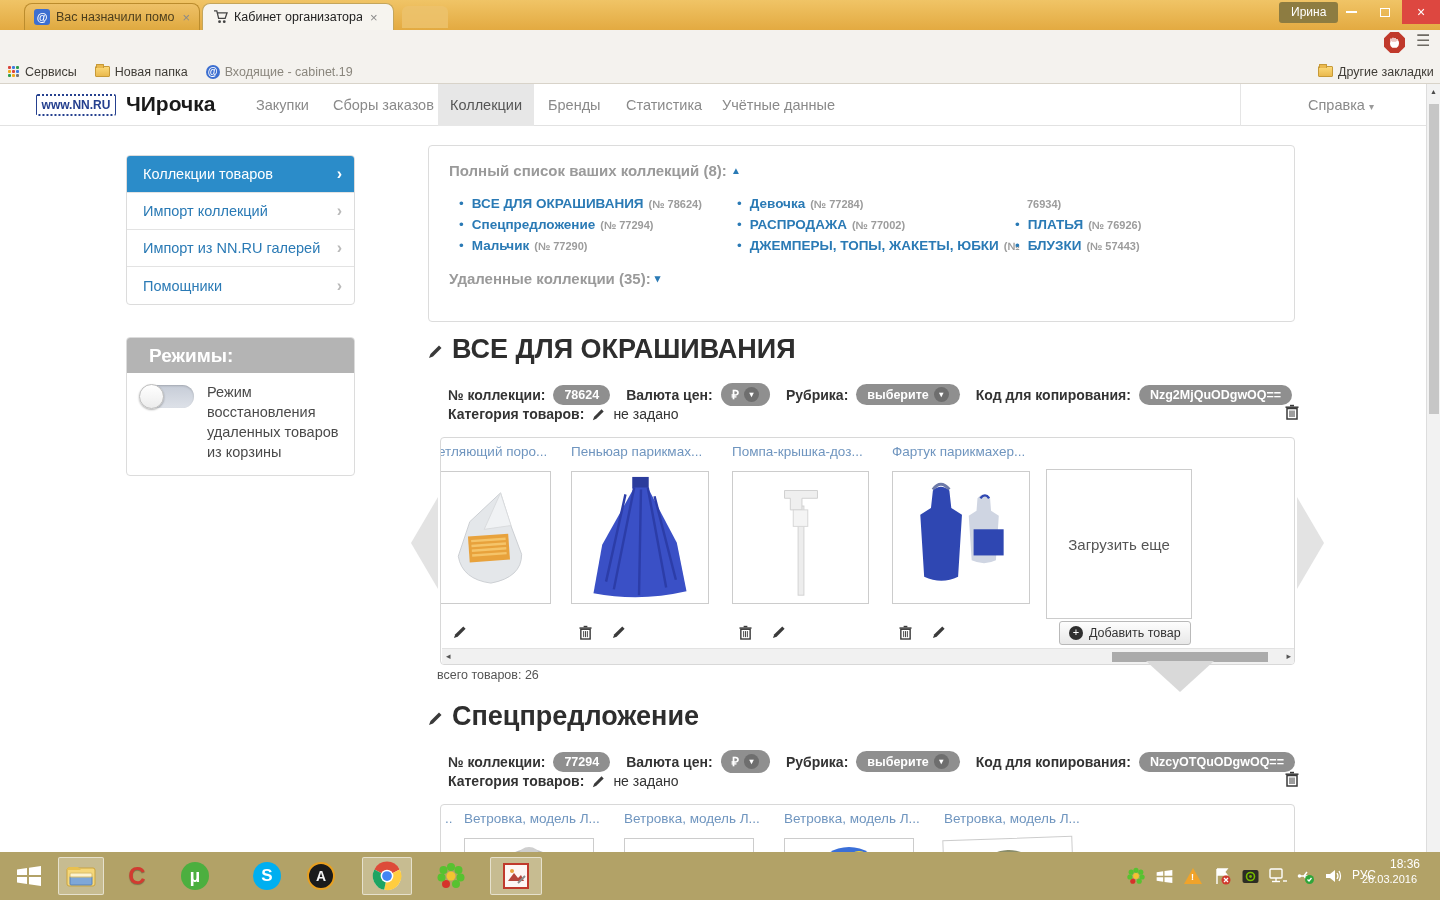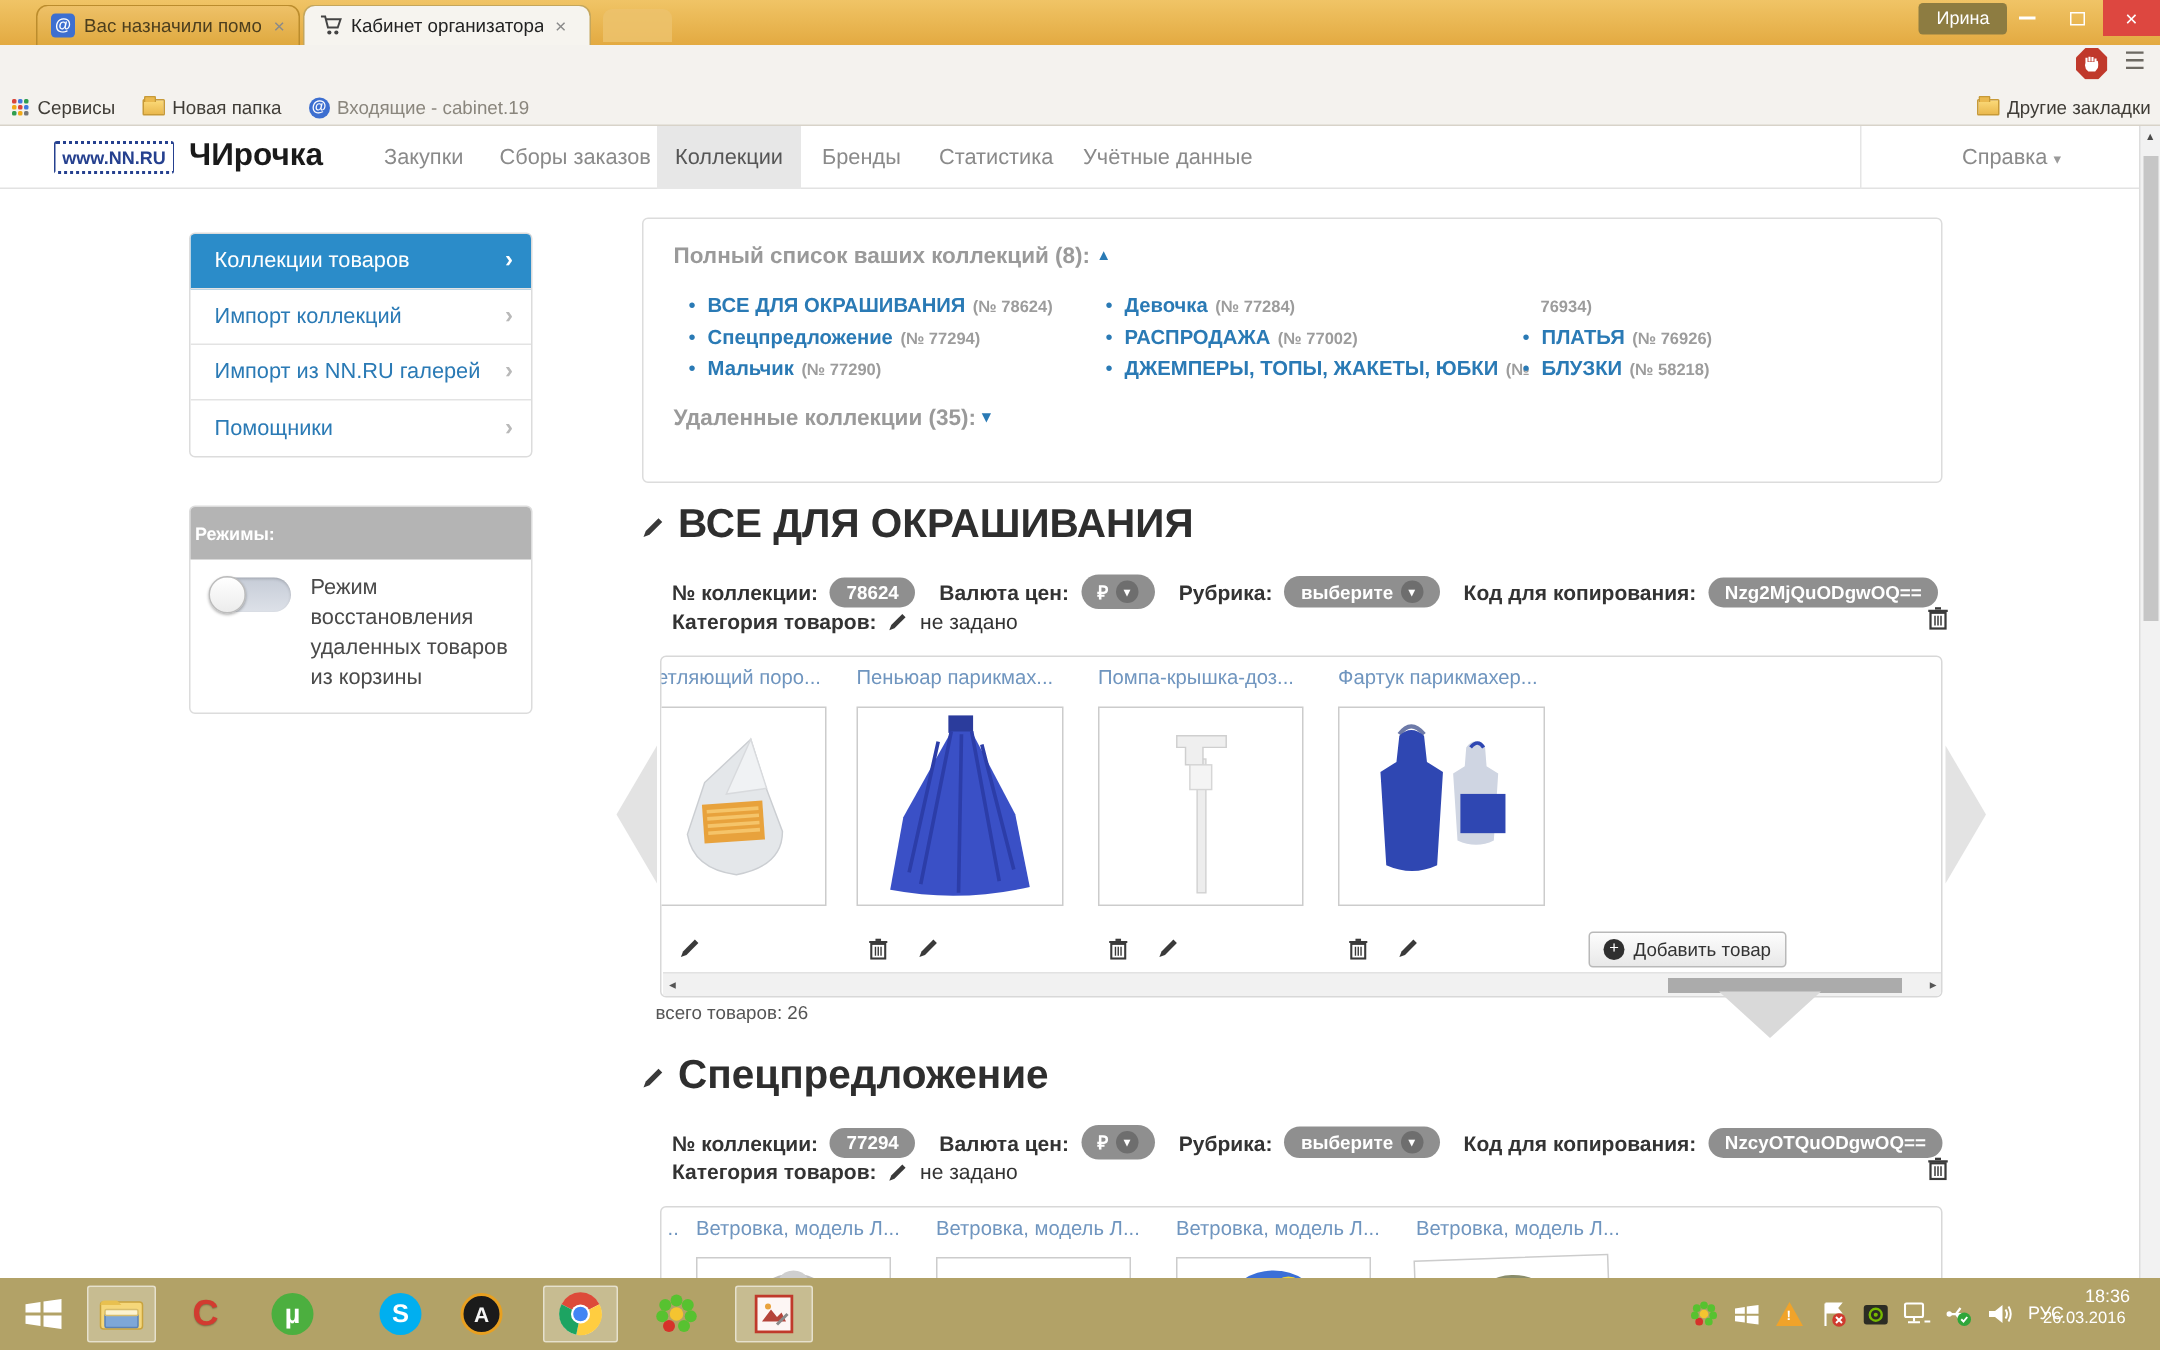--- a/index.html
+++ b/index.html
@@ -46,21 +46,21 @@
 .vdiv{position:absolute;left:1240px;top:84px;width:1px;height:42px;background:#e5e5e5}
 .help{position:absolute;left:1308px;top:97px;font-size:14.5px;color:#8a8a8a}
 
 .smenu{position:absolute;left:126px;top:155px;width:229px;border:1px solid #dcdcdc;border-radius:4px;background:#fff;overflow:hidden}
 .sitem{height:37px;display:flex;align-items:center;padding:0 12px 0 16px;font-size:14.5px;color:#2a7ab5;border-bottom:1px solid #e3e3e3;justify-content:space-between}
 .sitem:last-child{border-bottom:none}
 .sitem.on{background:#2b8cc9;color:#fff}
 .sitem .ch{color:#b9b9b9;font-size:16px;font-weight:bold}
 .sitem.on .ch{color:#fff}
 .modes{position:absolute;left:126px;top:337px;width:229px;border:1px solid #dcdcdc;border-radius:4px;background:#fff}
-.modes .hd{height:35px;background:#b4b4b4;border-radius:3px 3px 0 0;color:#fff;font-weight:bold;font-size:12px;display:flex;align-items:center;padding:0 3px}
+.modes .hd{height:35px;background:#b4b4b4;border-radius:3px 3px 0 0;color:#fff;font-weight:bold;font-size:19px;display:flex;align-items:center;padding:0 22px}
 .modes .bd{position:relative;height:102px}
 .toggle{position:absolute;left:13px;top:12px;width:54px;height:23px;border-radius:12px;background:linear-gradient(#c6ccd7,#dde1e8);box-shadow:inset 0 1px 2px rgba(0,0,0,.18)}
 .knob{position:absolute;left:-1px;top:-1px;width:25px;height:25px;border-radius:50%;background:linear-gradient(#fff,#ececec);border:1px solid #bcbcbc;box-shadow:0 1px 2px rgba(0,0,0,.3)}
 .mlabel{position:absolute;left:80px;top:9px;width:138px;font-size:14.5px;color:#4a4a4a;line-height:20px}
 
 .cpanel{position:absolute;left:428px;top:145px;width:867px;height:177px;border:1px solid #dcdcdc;border-radius:4px;background:#fff}
 .ctitle{position:absolute;left:20px;top:16px;font-size:15px;font-weight:bold;color:#9a9a9a}
 .caret-b{color:#2a7ab5;font-size:10px;vertical-align:2px}
 .clink{position:absolute;white-space:nowrap;font-size:13.5px}
 .clink .bu{color:#2a7ab5;margin-right:8px}
@@ -222,21 +222,21 @@
     <div class="clink" style="left:30px;top:50px"><span class="bu">•</span><span class="nm">ВСЕ ДЛЯ ОКРАШИВАНИЯ</span><span class="no">(№ 78624)</span></div>
     <div class="clink" style="left:30px;top:71px"><span class="bu">•</span><span class="nm">Спецпредложение</span><span class="no">(№ 77294)</span></div>
     <div class="clink" style="left:30px;top:92px"><span class="bu">•</span><span class="nm">Мальчик</span><span class="no">(№ 77290)</span></div>
 
     <div class="clink" style="left:308px;top:50px"><span class="bu">•</span><span class="nm">Девочка</span><span class="no">(№ 77284)</span></div>
     <div class="clink" style="left:308px;top:71px"><span class="bu">•</span><span class="nm">РАСПРОДАЖА</span><span class="no">(№ 77002)</span></div>
     <div class="clink" style="left:308px;top:92px"><span class="bu">•</span><span class="nm">ДЖЕМПЕРЫ, ТОПЫ, ЖАКЕТЫ, ЮБКИ</span><span class="no">(№</span></div>
 
     <div class="clink" style="left:598px;top:50px"><span class="no" style="margin-left:0">76934)</span></div>
     <div class="clink" style="left:586px;top:71px"><span class="bu">•</span><span class="nm">ПЛАТЬЯ</span><span class="no">(№ 76926)</span></div>
-    <div class="clink" style="left:586px;top:92px"><span class="bu">•</span><span class="nm">БЛУЗКИ</span><span class="no">(№ 58218)</span></div>
+    <div class="clink" style="left:586px;top:92px"><span class="bu">•</span><span class="nm">БЛУЗКИ</span><span class="no">(№ 57443)</span></div>
 
     <div class="ctitle" style="top:124px"><span>Удаленные коллекции (35):</span> <span class="caret-b" style="font-size:11px">▾</span></div>
   </div>
 
   <svg class="abs" style="left:428px;top:344px" width="15" height="15" viewBox="0 0 15 15">
       <path d="M1 14 L2.5 10 L11 1.5 L13.5 4 L5 12.5 Z" fill="#3a3a3a"></path>
     </svg>
   <div class="stitle" style="left:452px;top:334px">ВСЕ ДЛЯ ОКРАШИВАНИЯ</div>
 
   <div class="metarow" style="left:448px;top:383px">
@@ -313,20 +313,23 @@
     <div class="pbox" style="left:451px;width:138px;height:133px">
       <svg width="118" height="126" viewBox="0 0 120 130">
         <path d="M31 15 q8 -11 17 0" stroke="#6d7aa8" stroke-width="3" fill="none"></path>
         <path d="M31 16 q8 -8 17 0 l2 18 l11 7 l-4 64 q-17 8 -35 0 l-4 -64 l11 -7 Z" fill="#2f47b2"></path>
         <path d="M77 24 q6 -8 13 0 l1 13 l8 5 l-3 46 q-12 6 -25 0 l-3 -46 l8 -5 Z" fill="#cfd5e2"></path>
         <rect x="73" y="56" width="31" height="27" fill="#2f47b2"></rect>
         <path d="M80 24 q5 -6 9 0" stroke="#2f47b2" stroke-width="2.5" fill="none"></path>
       </svg>
     </div>
 
+    <div class="loadmore" style="left:605px;top:31px;width:146px;height:150px">
+        <span>Загрузить еще</span>
+      </div>
 
     <div class="iconbtn" style="left:8px;top:184px">
         <svg width="14" height="14" viewBox="0 0 15 15">
           <path d="M1 14 L2.5 10 L11 1.5 L13.5 4 L5 12.5 Z" fill="#3a3a3a"></path>
         </svg>
       </div>
     <div class="iconbtn" style="left:133px;top:184px">
         <svg width="13" height="15" viewBox="0 0 14 16">
           <rect x="2" y="4.5" width="10" height="10.5" fill="none" stroke="#3a3a3a" stroke-width="1.5"></rect>
           <line x1="0.5" y1="3.2" x2="13.5" y2="3.2" stroke="#3a3a3a" stroke-width="1.5"></line>

